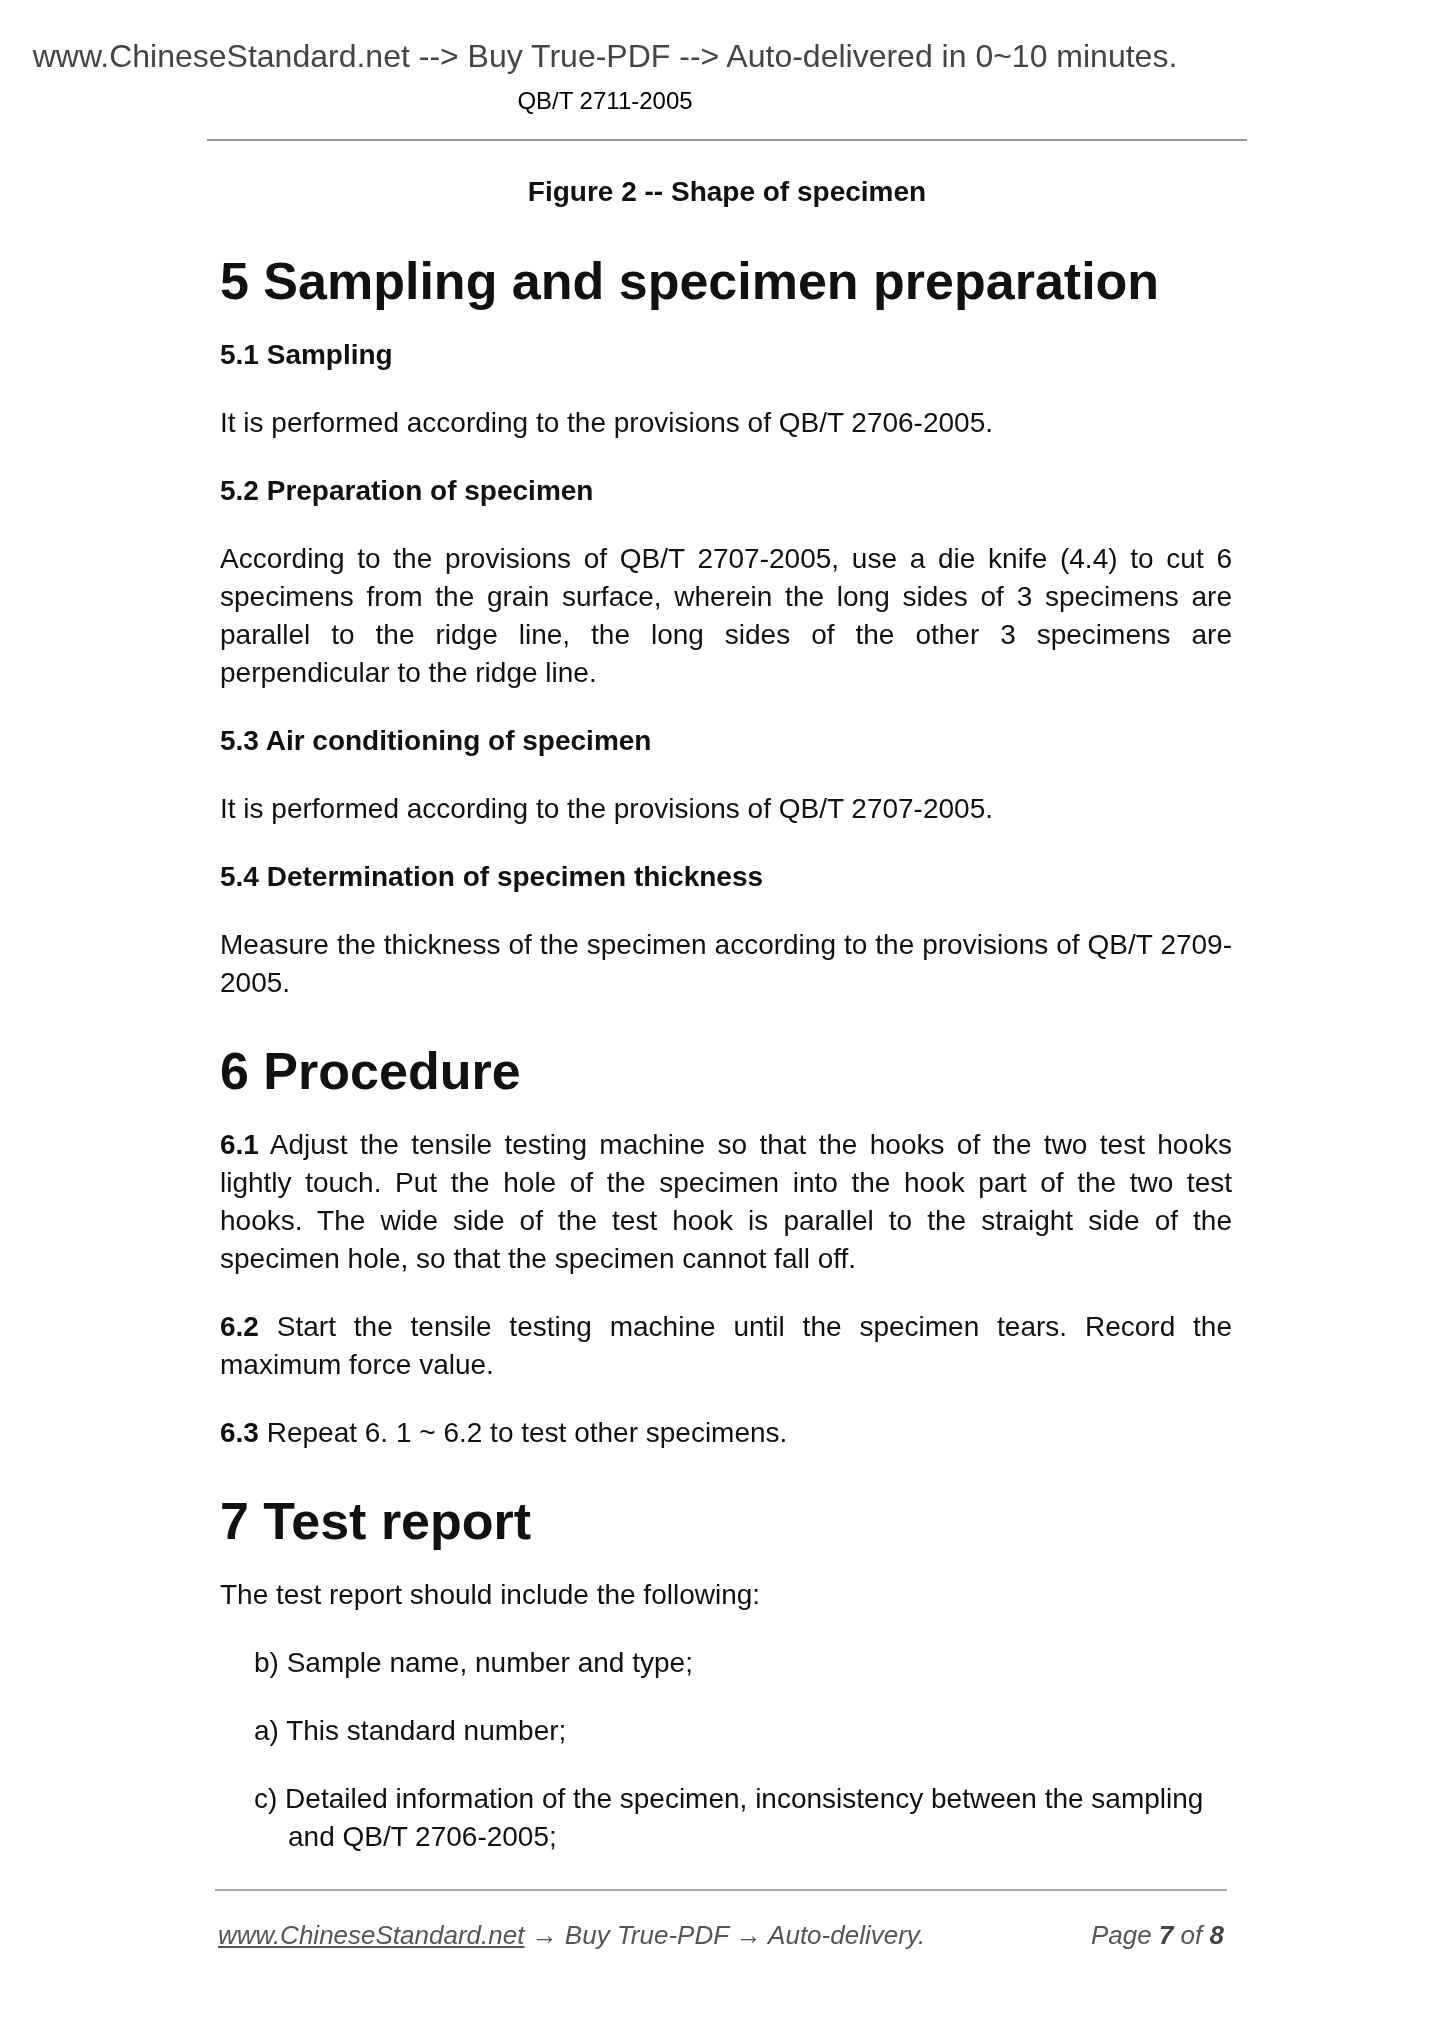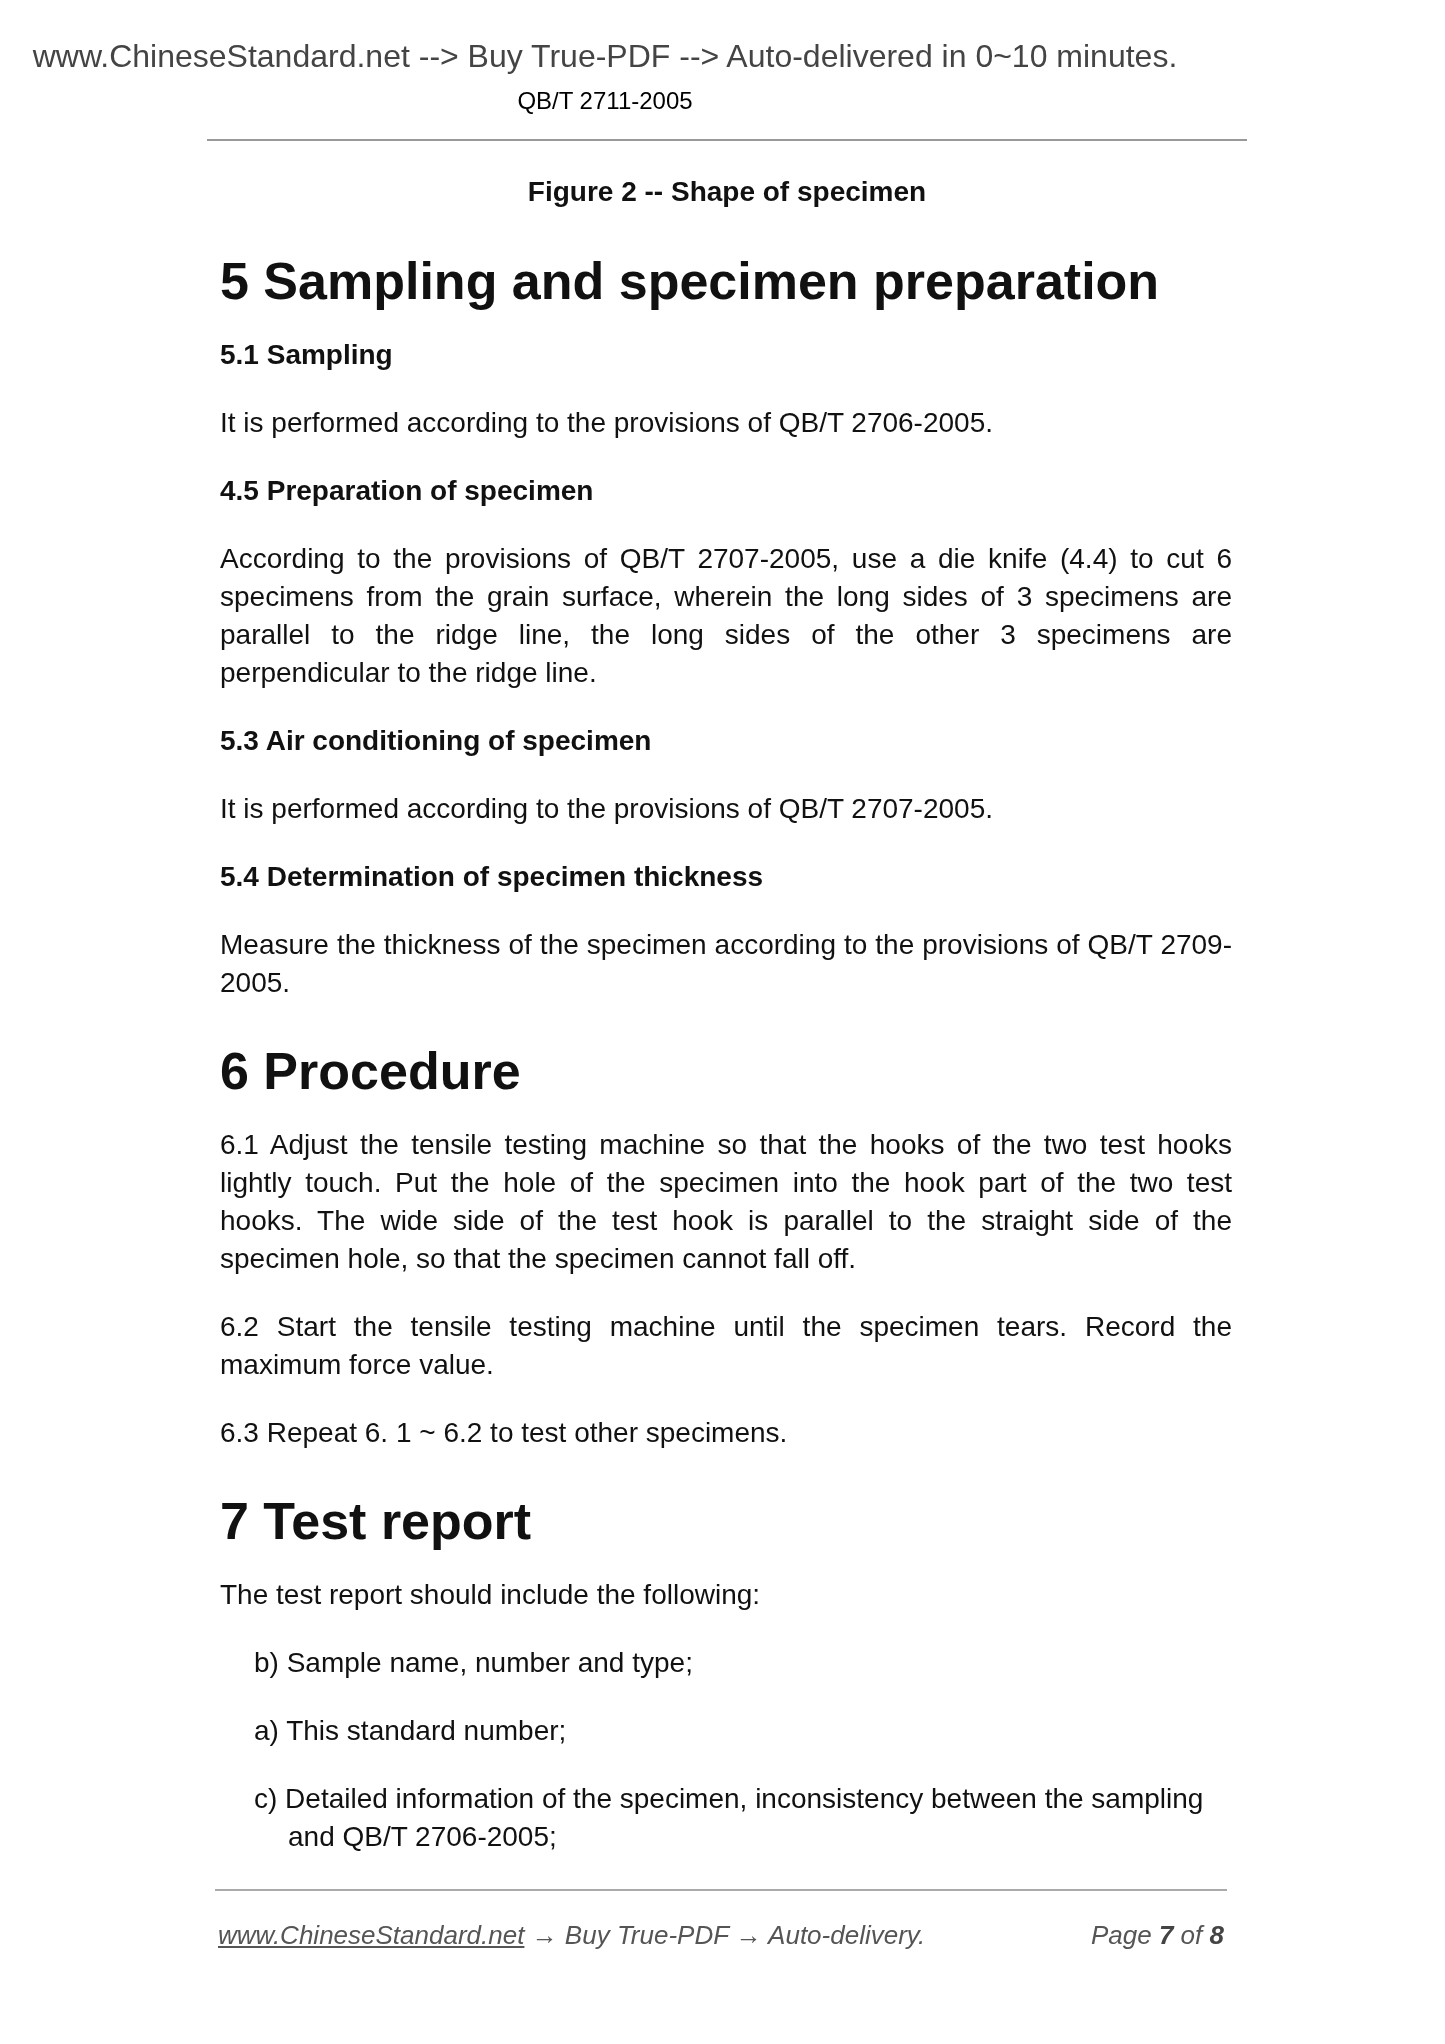--- a/index.html
+++ b/index.html
@@ -67,21 +67,21 @@
       margin: 30px 0 0 0;
       line-height: 38px;
     }
     p.body {
       font-size: 28px;
       line-height: 38px;
       margin: 30px 0 0 0;
       text-align: justify;
       text-align-last: left;
     }
-    p.body b { font-weight: normal; }
+    p.body b { font-weight: bold; }
     .list-item {
       font-size: 28px;
       line-height: 38px;
       margin: 30px 0 0 34px;
       padding-left: 34px;
       text-indent: -34px;
     }
     .footer-rule {
       position: absolute;
       left: 215px;
@@ -121,21 +121,21 @@
 <div class="header-rule"></div>
 
 <div class="content">
   <div class="figure-caption">Figure 2 -- Shape of specimen</div>
 
   <h1 class="section">5 Sampling and specimen preparation</h1>
 
   <h2 class="subsection">5.1 Sampling</h2>
   <p class="body">It is performed according to the provisions of QB/T 2706-2005.</p>
 
-  <h2 class="subsection">4.5 Preparation of specimen</h2>
+  <h2 class="subsection">5.2 Preparation of specimen</h2>
   <p class="body">According to the provisions of QB/T 2707-2005, use a die knife (4.4) to cut 6 specimens from the grain surface, wherein the long sides of 3 specimens are parallel to the ridge line, the long sides of the other 3 specimens are perpendicular to the ridge line.</p>
 
   <h2 class="subsection">5.3 Air conditioning of specimen</h2>
   <p class="body">It is performed according to the provisions of QB/T 2707-2005.</p>
 
   <h2 class="subsection">5.4 Determination of specimen thickness</h2>
   <p class="body">Measure the thickness of the specimen according to the provisions of QB/T 2709-2005.</p>
 
   <h1 class="section">6 Procedure</h1>
 

